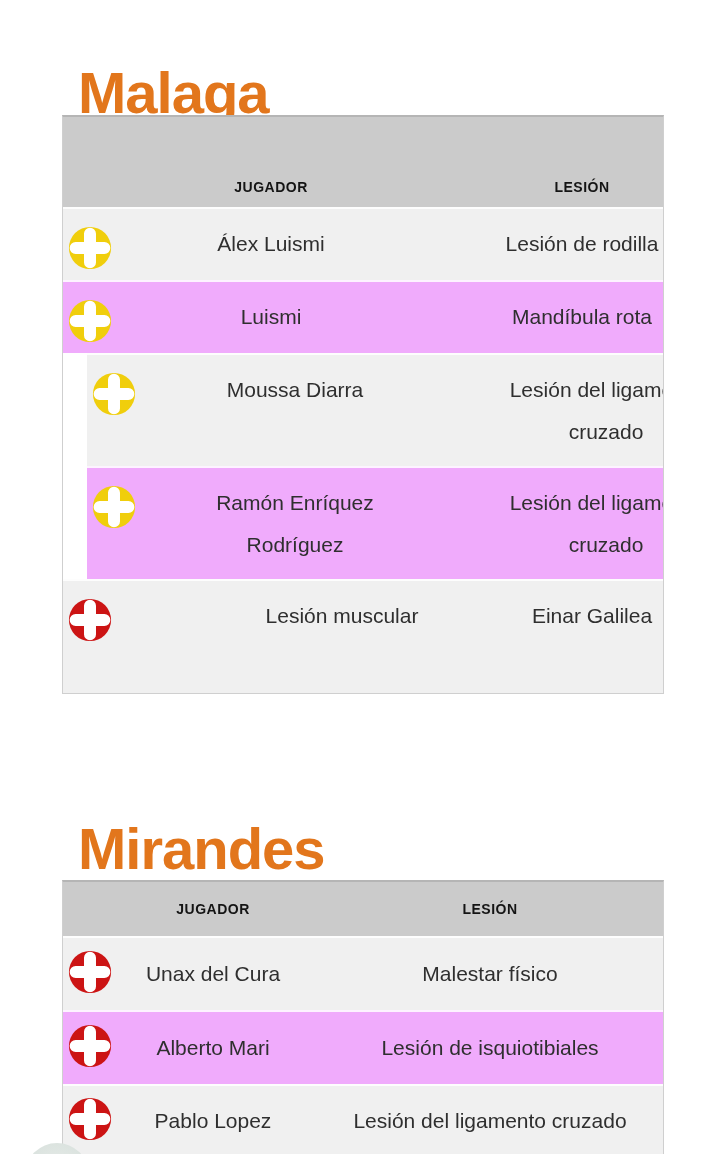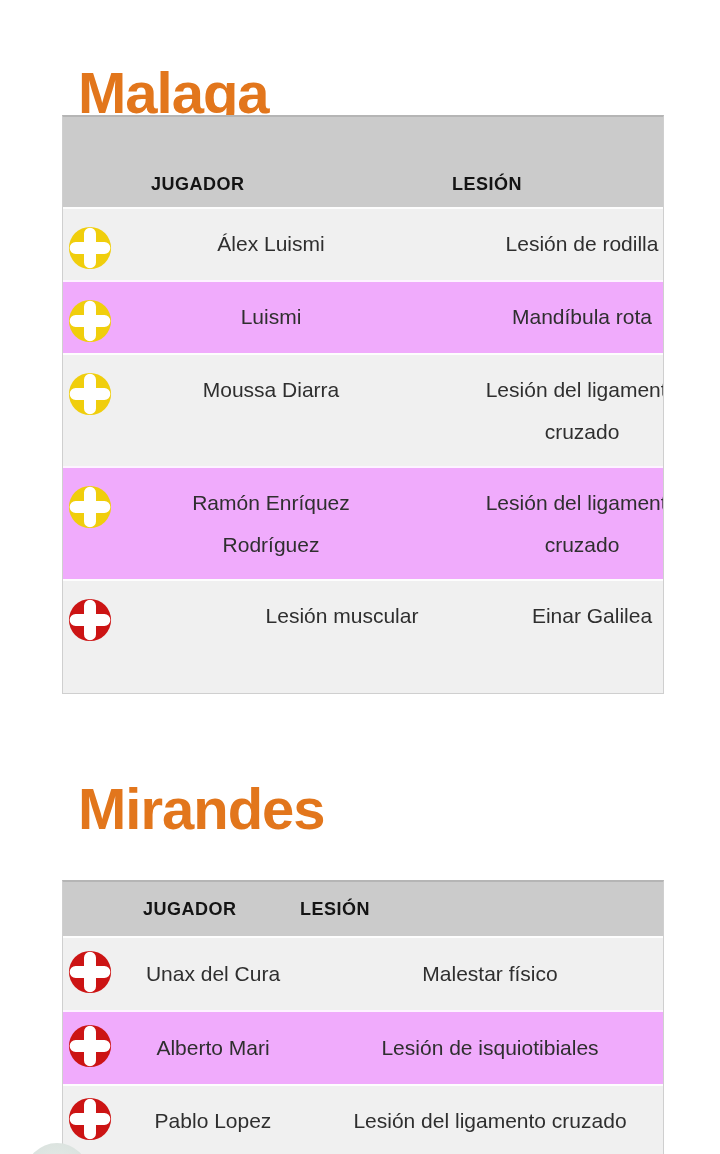--- a/index.html
+++ b/index.html
@@ -9,62 +9,62 @@
     position:relative;
   }
   .page{position:relative;width:720px;height:1154px;overflow:hidden;}
 
   .section-title{
     font-size:58px;font-weight:bold;letter-spacing:-1px;
     color:var(--accent,#e2761c);
     margin:16px;line-height:1;
   }
   #title-malaga{position:absolute;left:62px;top:48px;}
-  #title-mirandes{position:absolute;left:62px;top:764px;text-align:right;}
+  #title-mirandes{position:absolute;left:62px;top:804px;text-align:right;}
 
   .injury-table{
     position:absolute;left:62px;width:600px;
     overflow:hidden;
     border:1px solid #cfcfcf;border-top:2px solid #b5b5b5;
     box-sizing:content-box;
     background:#ffffff;
   }
   #table-malaga{top:115px;}
   #table-mirandes{top:880px;}
 
   .thead{
     background:var(--header-bg,#cbcbcb);
     display:flex;flex-shrink:0;
   }
   #table-malaga .thead{height:90px;align-items:flex-end;padding-bottom:12px;box-sizing:border-box;}
   #table-mirandes .thead{height:54px;align-items:center;}
 
   .th{
-    font-weight:bold;font-size:18px;color:#141414;letter-spacing:.5px;
-    text-align:left;flex-shrink:0;white-space:nowrap;
+    font-weight:bold;font-size:14px;color:#141414;letter-spacing:.5px;
+    text-align:center;flex-shrink:0;white-space:nowrap;
   }
   .row{
     display:flex;background:#f0abfc;
     border-top:2px solid rgba(255,255,255,.85);
   }
   .row.alt{background:var(--row-alt,#f0f0f0);}
   .cell{flex-shrink:0;box-sizing:border-box;}
   .txt{
     font-size:21px;color:#2f2f2f;text-align:center;
   }
 
   
   #table-malaga .icon-col{width:88px;padding-left:4px;}
   #table-malaga .jug-col{width:240px;}
   #table-malaga .les-col{width:260px;margin-left:61px;}
   #table-malaga .row{align-items:flex-start;padding-top:14px;}
   #table-malaga .row .txt{line-height:42px;}
   #table-malaga .row .cross{margin-top:2px;}
   #table-malaga .r0,#table-malaga .r1{min-height:73px;}
-  #table-malaga .r2,#table-malaga .r3{min-height:113px;}
+  #table-malaga .r2,#table-malaga .r3{min-height:113px;margin-left:24px;}
   #table-malaga .r4{min-height:114px;}
   #table-malaga .row{box-sizing:border-box;}
 
   
   #table-mirandes .icon-col{width:80px;padding-left:4px;}
   #table-mirandes .jug-col{width:140px;}
   #table-mirandes .les-col{width:380px;margin-left:17px;}
   #table-mirandes .row{align-items:center;}
   #table-mirandes .r0,#table-mirandes .r1{height:72px;}
   #table-mirandes .r2{height:70px;}

